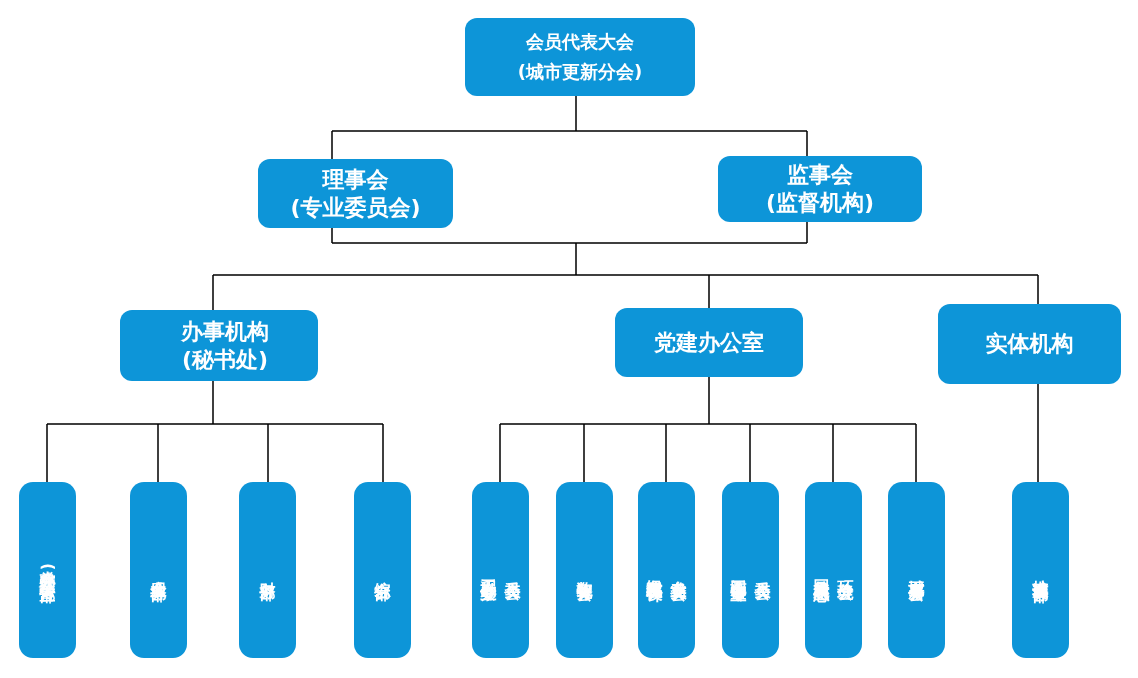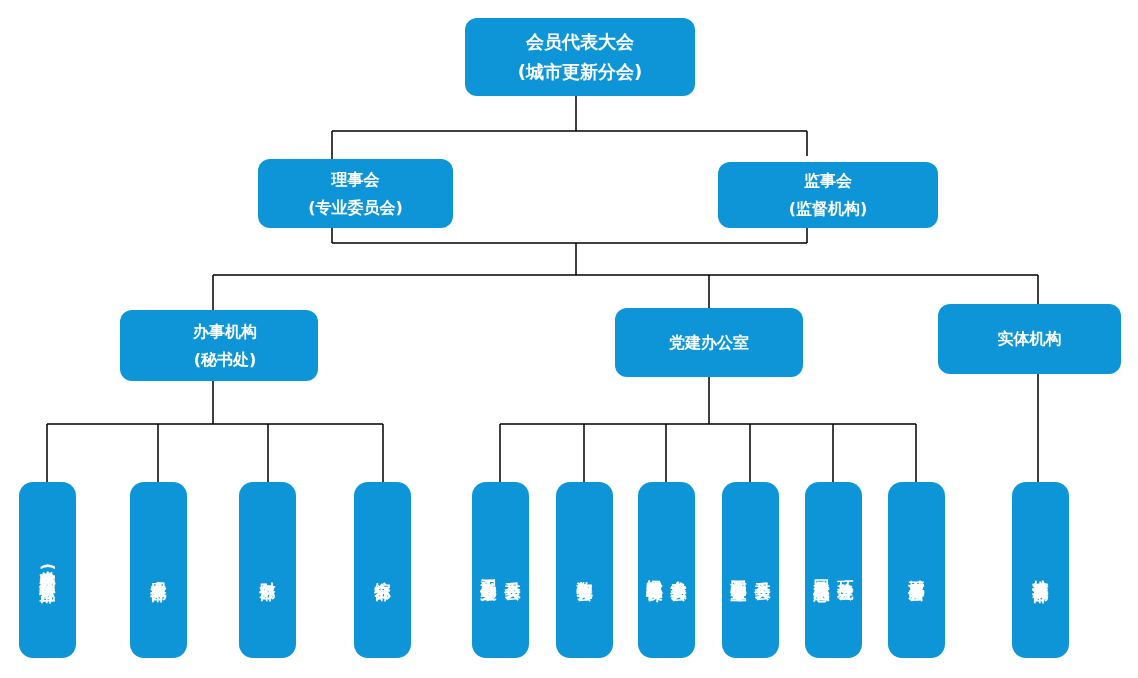--- a/index.html
+++ b/index.html
@@ -26,21 +26,21 @@
     position: absolute;
     background: var(--box-fill);
     color: var(--box-text);
     border-radius: 12px;
     display: flex;
     flex-direction: column;
     align-items: center;
     justify-content: center;
     text-align: center;
     font-weight: bold;
-    font-size: 16px;
+    font-size: 22px;
     line-height: 28px;
   }
   .node .ln { display: block; white-space: nowrap; text-align: center; }
   .vnode {
     position: absolute;
     top: 482px;
     width: 57px;
     height: 176px;
     background: var(--box-fill);
     color: var(--box-text);
@@ -78,35 +78,35 @@
   <div class="node" style="left:465px; top:18px; width:230px; height:78px; font-size:18px; line-height:30px;">
     <span class="ln">会员代表大会</span>
     <span class="ln">(城市更新分会)</span>
   </div>
 
   <div class="node" style="left:258px; top:159px; width:195px; height:69px;">
     <span class="ln">理事会</span>
     <span class="ln">(专业委员会)</span>
   </div>
 
-  <div class="node" style="left:718px; top:156px; width:220px; height:66px;margin-top:6px;">
+  <div class="node" style="left:718px; top:156px; width:204px; height:66px;">
     <span class="ln">监事会</span>
     <span class="ln">(监督机构)</span>
   </div>
 
   <div class="node" style="left:120px; top:310px; width:186px; height:71px;padding-left:12px;">
     <span class="ln">办事机构</span>
     <span class="ln">(秘书处)</span>
   </div>
 
   <div class="node" style="left:615px; top:308px; width:188px; height:69px;">
     <span class="ln">党建办公室</span>
   </div>
 
-  <div class="node" style="left:938px; top:304px; width:183px; height:70px;">
+  <div class="node" style="left:938px; top:304px; width:183px; height:80px;">
     <span class="ln">实体机构</span>
   </div>
 
   <div class="vnode" style="left:19px;">
     <span class="vtext">党建办公室(宣传部)</span>
   </div>
   <div class="vnode" style="left:130px;">
     <span class="vtext">企业服务部</span>
   </div>
   <div class="vnode" style="left:239px;">

